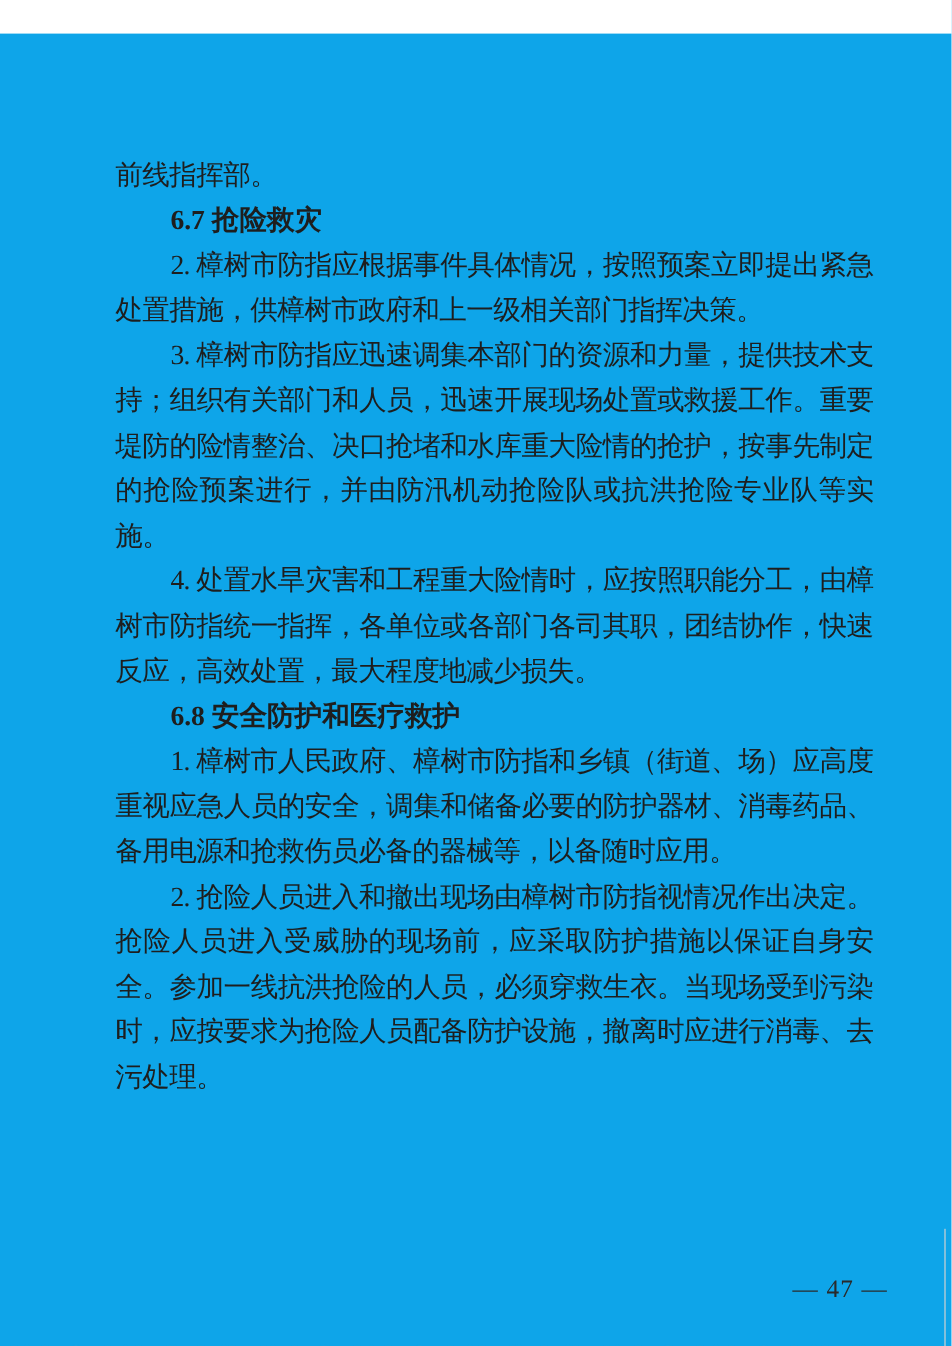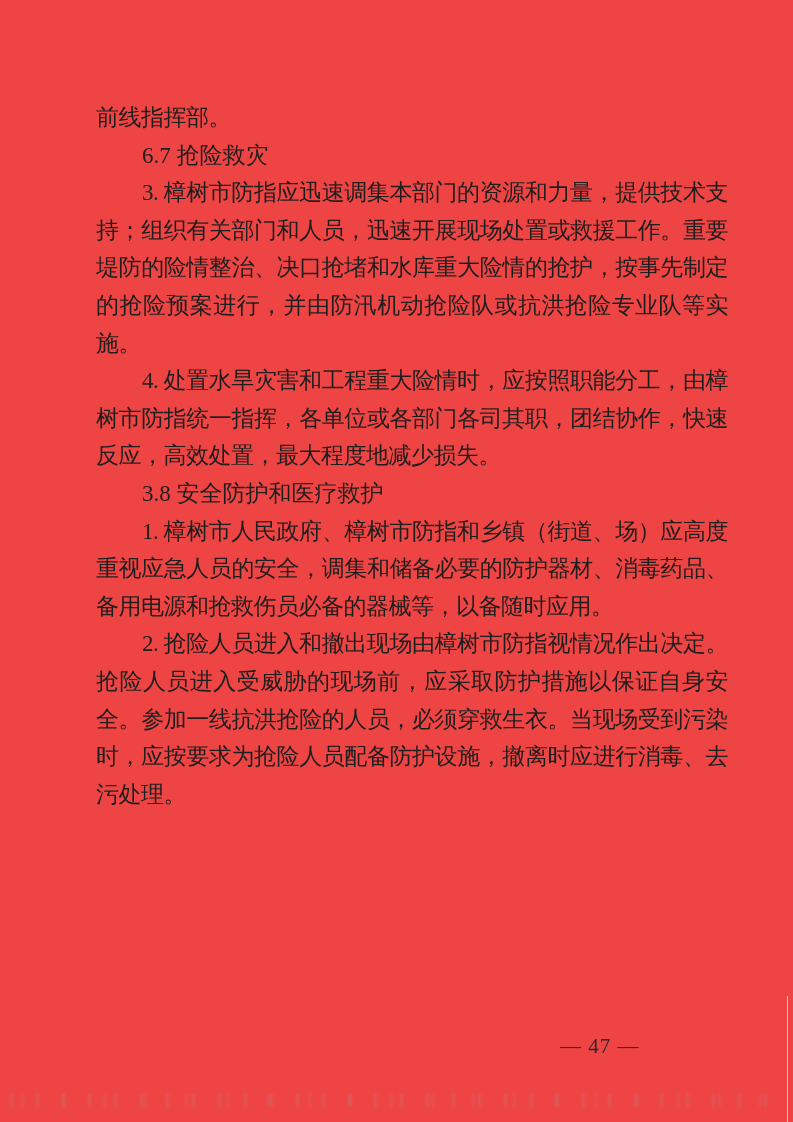--- a/index.html
+++ b/index.html
@@ -10,21 +10,22 @@
   body {
     width: 793px;
     height: 1122px;
     position: relative;
     overflow: hidden;
     font-family: "Liberation Serif", "DejaVu Serif", serif;
   }
   .page {
     position: absolute;
     inset: 0;
-    background: #ef4444;
+    background: #0ea5e9;
+    margin-top: 28px;
   }
   .content {
     position: absolute;
     left: 96px;
     top: 99px;
     width: 632px;
     font-size: 23px;
     line-height: 37.6px;
     letter-spacing: -0.5px;
     color: #1e1e1e;
@@ -35,29 +36,29 @@
     padding: 0;
   }
   .block-continuation {
     text-indent: 0;
   }
   .block-paragraph {
     text-indent: 2em;
   }
   .block-heading {
     text-indent: 2em;
-    font-weight: 400;
+    font-weight: 700;
     letter-spacing: 0;
   }
   .page-number {
     position: absolute;
     top: 1034px;
     left: 560px;
     width: 180px;
-    text-align: left;
+    text-align: right;
     font-size: 21px;
     color: #2a2a2a;
     letter-spacing: 1px;
   }
   
   .scan-noise-bottom {
     position: absolute;
     left: 10px;
     right: 6px;
     top: 1094px;
@@ -80,23 +81,24 @@
   }
 </style>
 </head>
 <body>
 
 <div class="page">
 
   <div class="content">
       <p class="block block-continuation">前线指挥部。</p>
       <p class="block block-heading">6.7 抢险救灾</p>
+      <p class="block block-paragraph">2. 樟树市防指应根据事件具体情况，按照预案立即提出紧急处置措施，供樟树市政府和上一级相关部门指挥决策。</p>
       <p class="block block-paragraph">3. 樟树市防指应迅速调集本部门的资源和力量，提供技术支持；组织有关部门和人员，迅速开展现场处置或救援工作。重要堤防的险情整治、决口抢堵和水库重大险情的抢护，按事先制定的抢险预案进行，并由防汛机动抢险队或抗洪抢险专业队等实施。</p>
       <p class="block block-paragraph">4. 处置水旱灾害和工程重大险情时，应按照职能分工，由樟树市防指统一指挥，各单位或各部门各司其职，团结协作，快速反应，高效处置，最大程度地减少损失。</p>
-      <p class="block block-heading">3.8 安全防护和医疗救护</p>
+      <p class="block block-heading">6.8 安全防护和医疗救护</p>
       <p class="block block-paragraph">1. 樟树市人民政府、樟树市防指和乡镇（街道、场）应高度重视应急人员的安全，调集和储备必要的防护器材、消毒药品、备用电源和抢救伤员必备的器械等，以备随时应用。</p>
       <p class="block block-paragraph">2. 抢险人员进入和撤出现场由樟树市防指视情况作出决定。抢险人员进入受威胁的现场前，应采取防护措施以保证自身安全。参加一线抗洪抢险的人员，必须穿救生衣。当现场受到污染时，应按要求为抢险人员配备防护设施，撤离时应进行消毒、去污处理。</p>
     </div>
 
   <div class="page-number">— 47 —</div>
 
   <div class="scan-noise-bottom"></div>
 
   <div class="scan-edge-line"></div>
 

